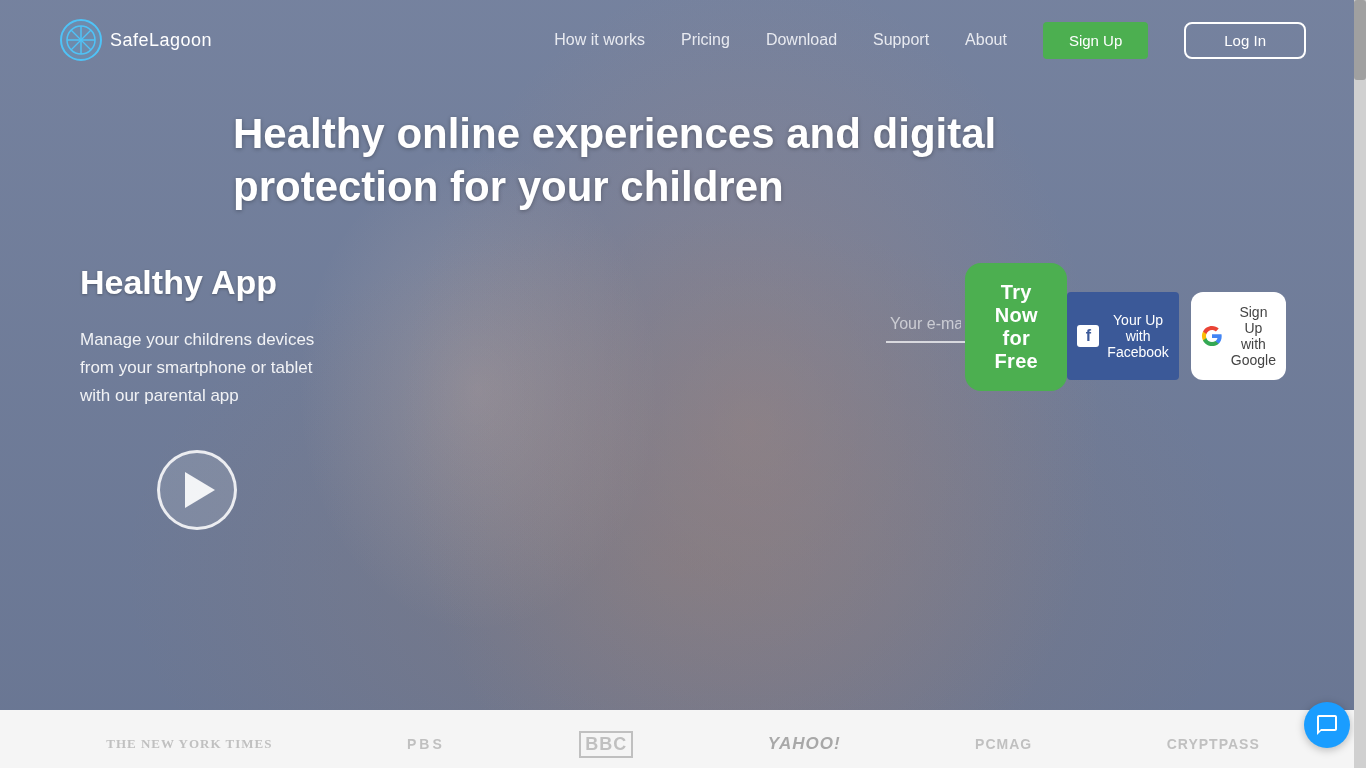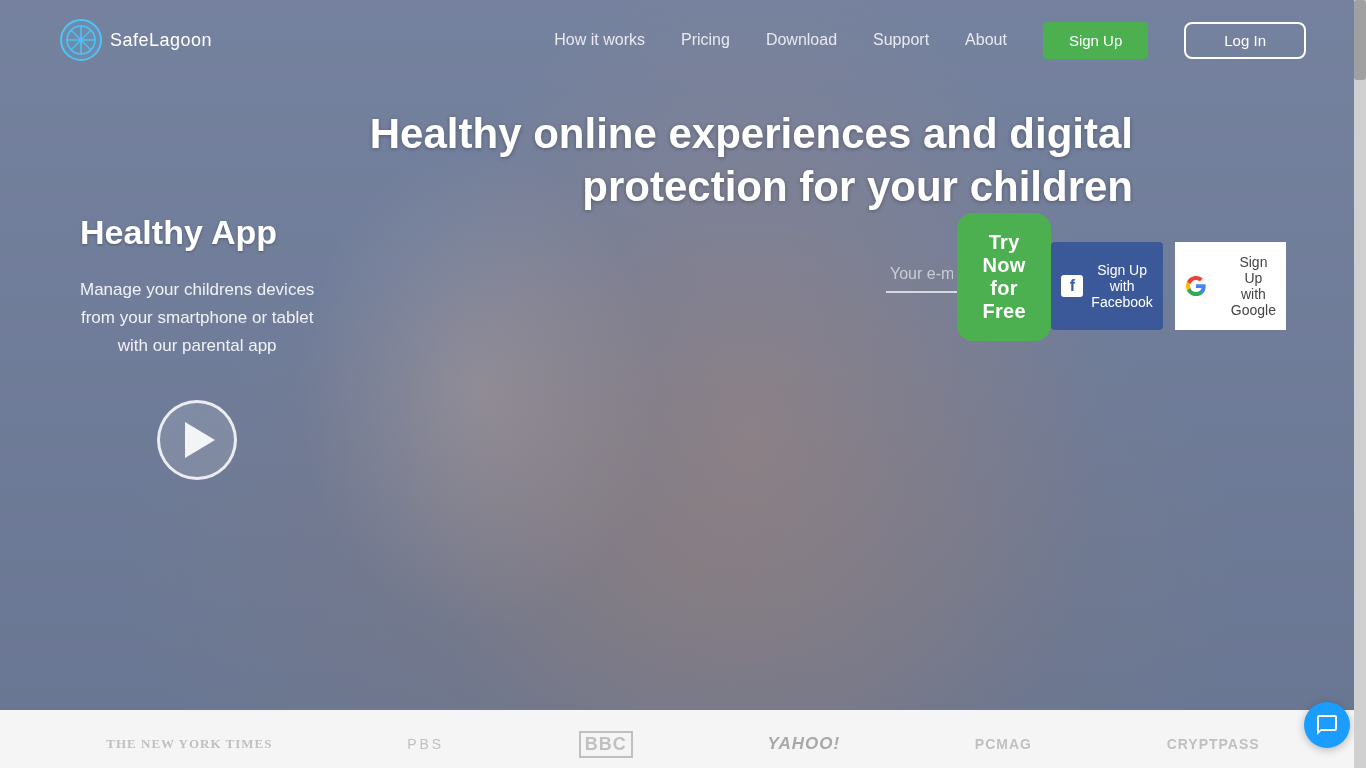--- a/index.html
+++ b/index.html
@@ -107,23 +107,24 @@
       display: flex;
       flex-direction: column;
       align-items: center;
       padding-top: 28px;
     }
 
     .hero-headline {
       color: #fff;
       font-size: 42px;
       font-weight: 700;
-      text-align: right;
+      text-align: left;
       line-height: 1.25;
       max-width: 900px;
+      margin-bottom: 50px;
       text-shadow: 0 1px 4px rgba(0,0,0,0.3);
     }
 
     
     .hero-columns {
       display: flex;
       width: 100%;
       padding: 0 80px;
       justify-content: space-between;
       align-items: flex-start;
@@ -142,21 +143,20 @@
       font-size: 34px;
       font-weight: 600;
       margin-bottom: 24px;
       text-shadow: 0 1px 3px rgba(0,0,0,0.3);
     }
 
     .parental-desc {
       color: rgba(255,255,255,0.9);
       font-size: 17px;
       line-height: 1.65;
-      text-align: center;
       margin-bottom: 40px;
     }
 
     .play-btn {
       width: 80px;
       height: 80px;
       border-radius: 50%;
       border: 3px solid rgba(255,255,255,0.85);
       background: rgba(255,255,255,0.12);
       display: flex;
@@ -231,25 +231,25 @@
       font-size: 14px;
       font-weight: 500;
       cursor: pointer;
     }
 
     .btn-google {
       flex: 1;
       display: flex;
       align-items: center;
       justify-content: center;
-      gap: 24px;
+      gap: 8px;
       background: #fff;
       color: #444;
       border: none;
-      border-radius: 0;
+      border-radius: 12px;
       padding: 12px 10px;
       font-size: 14px;
       font-weight: 500;
       cursor: pointer;
     }
 
     .fb-icon {
       width: 22px;
       height: 22px;
       background: #fff;
@@ -368,40 +368,40 @@
           <div class="play-triangle"></div>
         </button>
       </div>
 
       <div class="hero-right">
         <input class="email-input" type="email" placeholder="Your e-mail" style="">
         <button class="btn-try-free">Try Now for Free</button>
         <div class="social-btns">
           <button class="btn-facebook">
             <span class="fb-icon">f</span>
-            <span>Sign Up with Facebook</span>
+            <span>Your Up with Facebook</span>
           </button>
           <button class="btn-google">
             <svg class="g-icon" viewBox="0 0 24 24">
               <path d="M22.56 12.25c0-.78-.07-1.53-.2-2.25H12v4.26h5.92c-.26 1.37-1.04 2.53-2.21 3.31v2.77h3.57c2.08-1.92 3.28-4.74 3.28-8.09z" fill="#4285F4"></path>
               <path d="M12 23c2.97 0 5.46-.98 7.28-2.66l-3.57-2.77c-.98.66-2.23 1.06-3.71 1.06-2.86 0-5.29-1.93-6.16-4.53H2.18v2.84C3.99 20.53 7.7 23 12 23z" fill="#34A853"></path>
               <path d="M5.84 14.09c-.22-.66-.35-1.36-.35-2.09s.13-1.43.35-2.09V7.07H2.18C1.43 8.55 1 10.22 1 12s.43 3.45 1.18 4.93l3.66-2.84z" fill="#FBBC05"></path>
               <path d="M12 5.38c1.62 0 3.06.56 4.21 1.64l3.15-3.15C17.45 2.09 14.97 1 12 1 7.7 1 3.99 3.47 2.18 7.07l3.66 2.84c.87-2.6 3.3-4.53 6.16-4.53z" fill="#EA4335"></path>
             </svg>
             <span>Sign Up with Google</span>
           </button>
         </div>
       </div>
     </div>
   </div>
 </div>
 
 <div class="logos-bar">
   <span class="press-logo" style="font-family: Georgia, serif; font-size:13px;">The New York Times</span>
-  <span class="press-logo" style="font-weight:400; letter-spacing:3px;">PBS</span>
+  <span class="press-logo" style="font-weight:700; letter-spacing:3px;">PBS</span>
   <span class="press-logo" style="font-weight:900; font-size:18px; border:2px solid #aaa; padding:1px 4px;">BBC</span>
   <span class="press-logo" style="font-style:italic; font-size:17px; color:#888;">Yahoo!</span>
   <span class="press-logo">PCMag</span>
   <span class="press-logo">CryptPass</span>
 </div>
 
 <div class="chat-widget">
   <svg width="24" height="24" viewBox="0 0 24 24" fill="white">
     <path d="M20 2H4c-1.1 0-2 .9-2 2v18l4-4h14c1.1 0 2-.9 2-2V4c0-1.1-.9-2-2-2zm0 14H6l-2 2V4h16v12z"></path>
   </svg>

